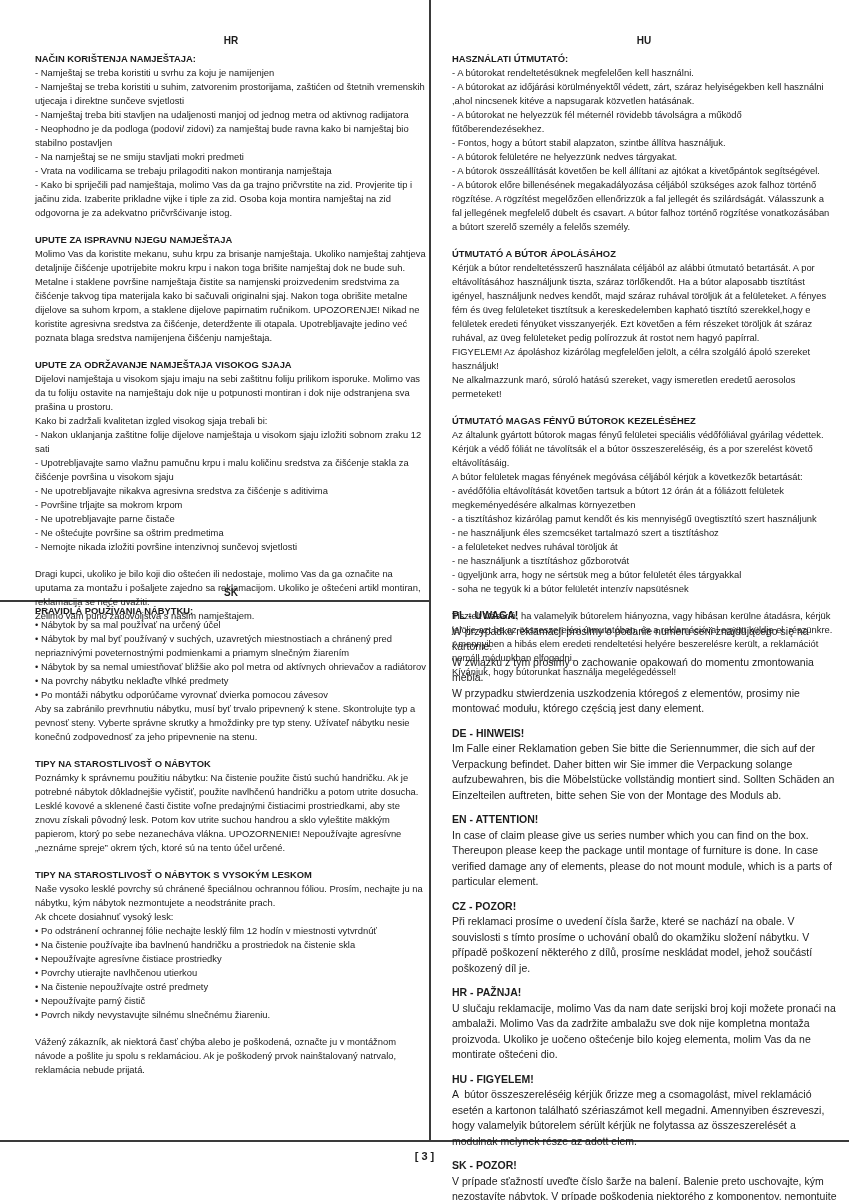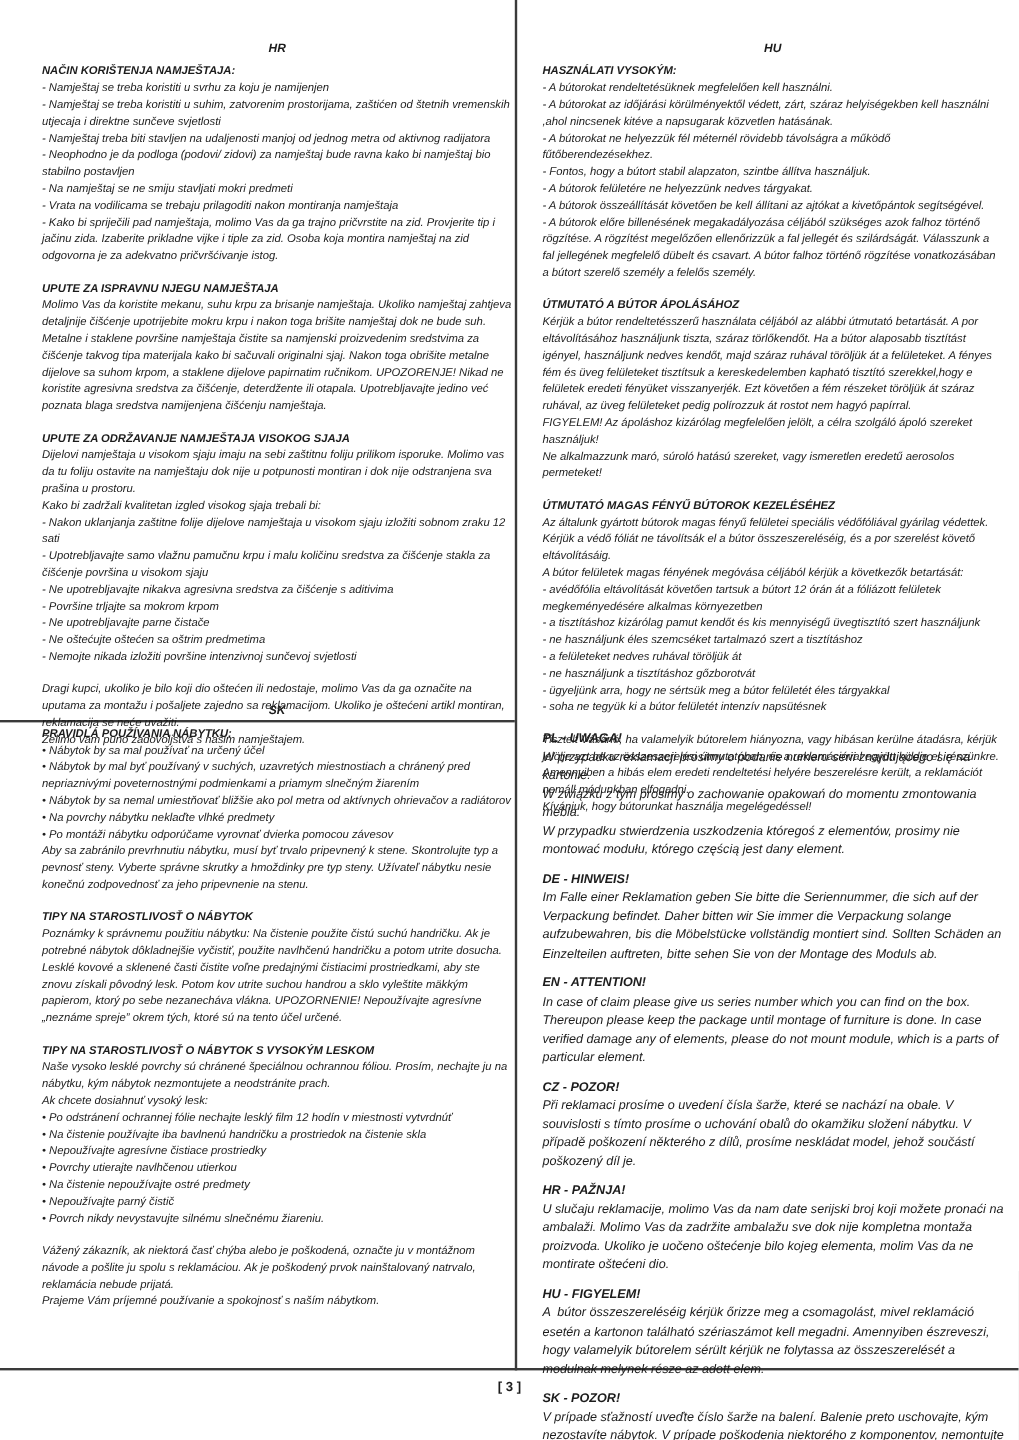--- a/index.html
+++ b/index.html
@@ -4,21 +4,21 @@
 <style>
   html,body{margin:0;padding:0;background:#e8e8e8;}
   .page{
     position:relative;
     width:849px;height:1200px;
     background:#ffffff;
     font-family:"Liberation Sans","DejaVu Sans",sans-serif;
     color:#1c1c1c;
     overflow:hidden;
   }
-  .quadrant{position:absolute;font-style:italic;}
+  .quadrant{position:absolute;}
   .q-top{font-size:9.4px;line-height:14px;}
   .q-bottom-left{font-size:9.4px;line-height:14px;}
   .q-warnings{font-size:10.5px;line-height:15.5px;}
   .lang-code{text-align:center;font-weight:bold;font-size:10px;margin-bottom:4px;}
   .block{margin-bottom:13px;}
   .q-warnings .block{margin-bottom:9px;}
   .blk-heading{font-weight:bold;}
   .line{white-space:pre-wrap;}
   .divider{position:absolute;background:#3a3a3a;}
   .v-divider{left:429px;top:0;width:2px;height:1142px;}
@@ -56,33 +56,33 @@
       </div>
       <div class="block">
         <div class="blk-heading">UPUTE ZA ODRŽAVANJE NAMJEŠTAJA VISOKOG SJAJA</div>
         <div class="line">Dijelovi namještaja u visokom sjaju imaju na sebi zaštitnu foliju prilikom isporuke. Molimo vas da tu foliju ostavite na namještaju dok nije u potpunosti montiran i dok nije odstranjena sva prašina u prostoru.</div>
         <div class="line">Kako bi zadržali kvalitetan izgled visokog sjaja trebali bi:</div>
         <div class="line">- Nakon uklanjanja zaštitne folije dijelove namještaja u visokom sjaju izložiti sobnom zraku 12 sati</div>
         <div class="line">- Upotrebljavajte samo vlažnu pamučnu krpu i malu količinu sredstva za čišćenje stakla za čišćenje površina u visokom sjaju</div>
         <div class="line">- Ne upotrebljavajte nikakva agresivna sredstva za čišćenje s aditivima</div>
         <div class="line">- Površine trljajte sa mokrom krpom</div>
         <div class="line">- Ne upotrebljavajte parne čistače</div>
-        <div class="line">- Ne oštećujte oštećen sa oštrim predmetima</div>
+        <div class="line">- Ne oštećujte površine sa oštrim predmetima</div>
         <div class="line">- Nemojte nikada izložiti površine intenzivnoj sunčevoj svjetlosti</div>
       </div>
       <div class="block">
         <div class="line">Dragi kupci, ukoliko je bilo koji dio oštećen ili nedostaje, molimo Vas da ga označite na uputama za montažu i pošaljete zajedno sa reklamacijom. Ukoliko je oštećeni artikl montiran, reklamacija se neće uvažiti.</div>
         <div class="line">Želimo vam puno zadovoljstva s našim namještajem.</div>
       </div>
     </div>
 
   <div class="quadrant q-top" style="left:452px;top:34px;width:384px;">
       <div class="lang-code">HU</div>
       <div class="block">
-        <div class="blk-heading">HASZNÁLATI VYSOKÝM:</div>
+        <div class="blk-heading">HASZNÁLATI ÚTMUTATÓ:</div>
         <div class="line">- A bútorokat rendeltetésüknek megfelelően kell használni.</div>
         <div class="line">- A bútorokat az időjárási körülményektől védett, zárt, száraz helyiségekben kell használni ,ahol nincsenek kitéve a napsugarak közvetlen hatásának.</div>
         <div class="line">- A bútorokat ne helyezzük fél méternél rövidebb távolságra a működő fűtőberendezésekhez.</div>
         <div class="line">- Fontos, hogy a bútort stabil alapzaton, szintbe állítva használjuk.</div>
         <div class="line">- A bútorok felületére ne helyezzünk nedves tárgyakat.</div>
         <div class="line">- A bútorok összeállítását követően be kell állítani az ajtókat a kivetőpántok segítségével.</div>
         <div class="line">- A bútorok előre billenésének megakadályozása céljából szükséges azok falhoz történő rögzítése. A rögzítést megelőzően ellenőrizzük a fal jellegét és szilárdságát. Válasszunk a fal jellegének megfelelő dübelt és csavart. A bútor falhoz történő rögzítése vonatkozásában a bútort szerelő személy a felelős személy.</div>
       </div>
       <div class="block">
         <div class="blk-heading">ÚTMUTATÓ A BÚTOR ÁPOLÁSÁHOZ</div>
@@ -131,21 +131,20 @@
         <div class="line">• Po odstránení ochrannej fólie nechajte lesklý film 12 hodín v miestnosti vytvrdnúť</div>
         <div class="line">• Na čistenie používajte iba bavlnenú handričku a prostriedok na čistenie skla</div>
         <div class="line">• Nepoužívajte agresívne čistiace prostriedky</div>
         <div class="line">• Povrchy utierajte navlhčenou utierkou</div>
         <div class="line">• Na čistenie nepoužívajte ostré predmety</div>
         <div class="line">• Nepoužívajte parný čistič</div>
         <div class="line">• Povrch nikdy nevystavujte silnému slnečnému žiareniu.</div>
       </div>
       <div class="block">
         <div class="line">Vážený zákazník, ak niektorá časť chýba alebo je poškodená, označte ju v montážnom návode a pošlite ju spolu s reklamáciou. Ak je poškodený prvok nainštalovaný natrvalo, reklamácia nebude prijatá.</div>
-        <div class="line">Prajeme Vám príjemné používanie a spokojnosť s naším nábytkom.</div>
       </div>
     </div>
 
   <div class="quadrant q-warnings" style="left:452px;top:608px;width:386px;">
       <div class="block">
         <div class="blk-heading">PL - UWAGA!</div>
         <div class="line">W przypadku reklamacji prosimy o podanie numeru serii znajdującego się na kartonie.</div>
         <div class="line">W związku z tym prosimy o zachowanie opakowań do momentu zmontowania mebla.</div>
         <div class="line">W przypadku stwierdzenia uszkodzenia któregoś z elementów, prosimy nie montować modułu, którego częścią jest dany element.</div>
       </div>

